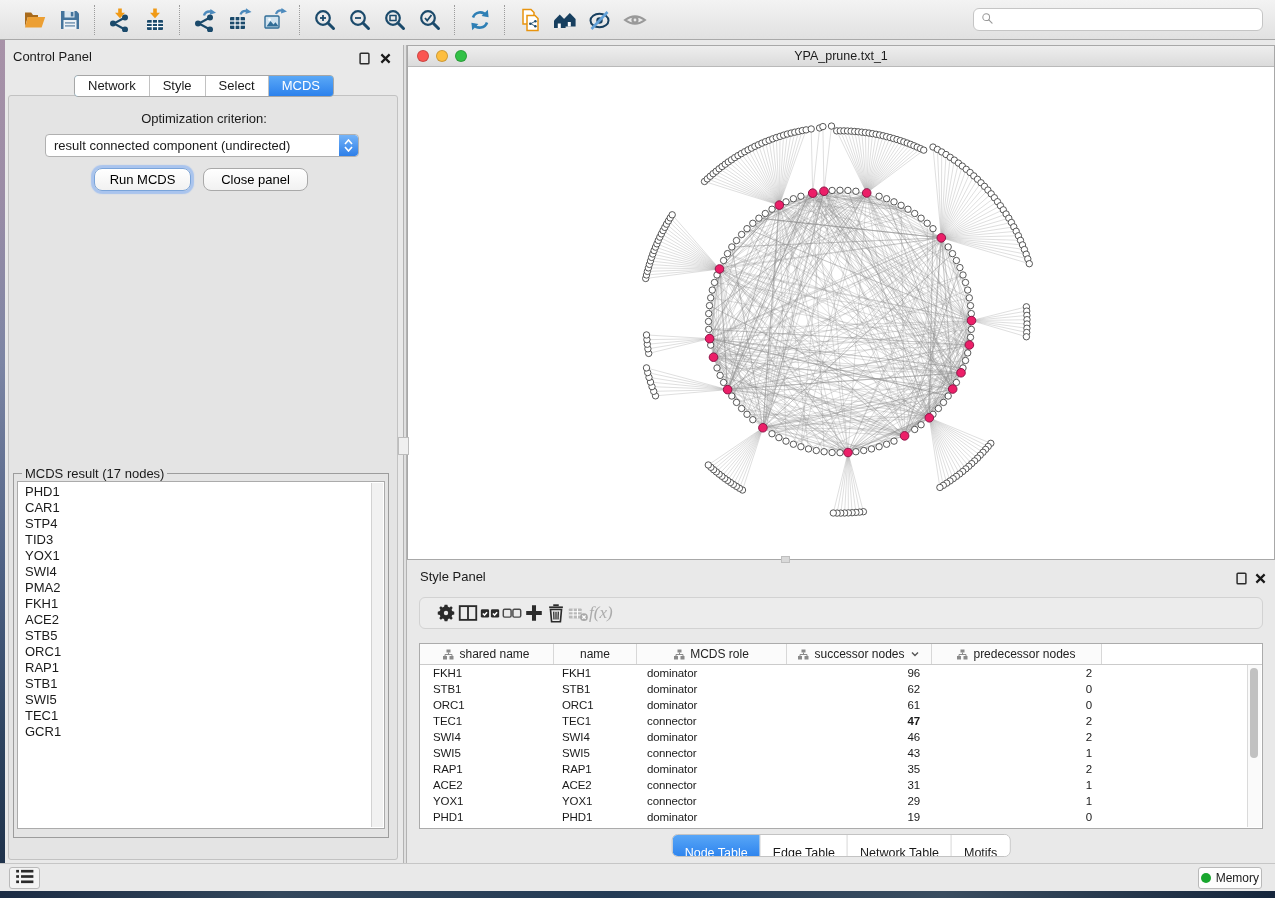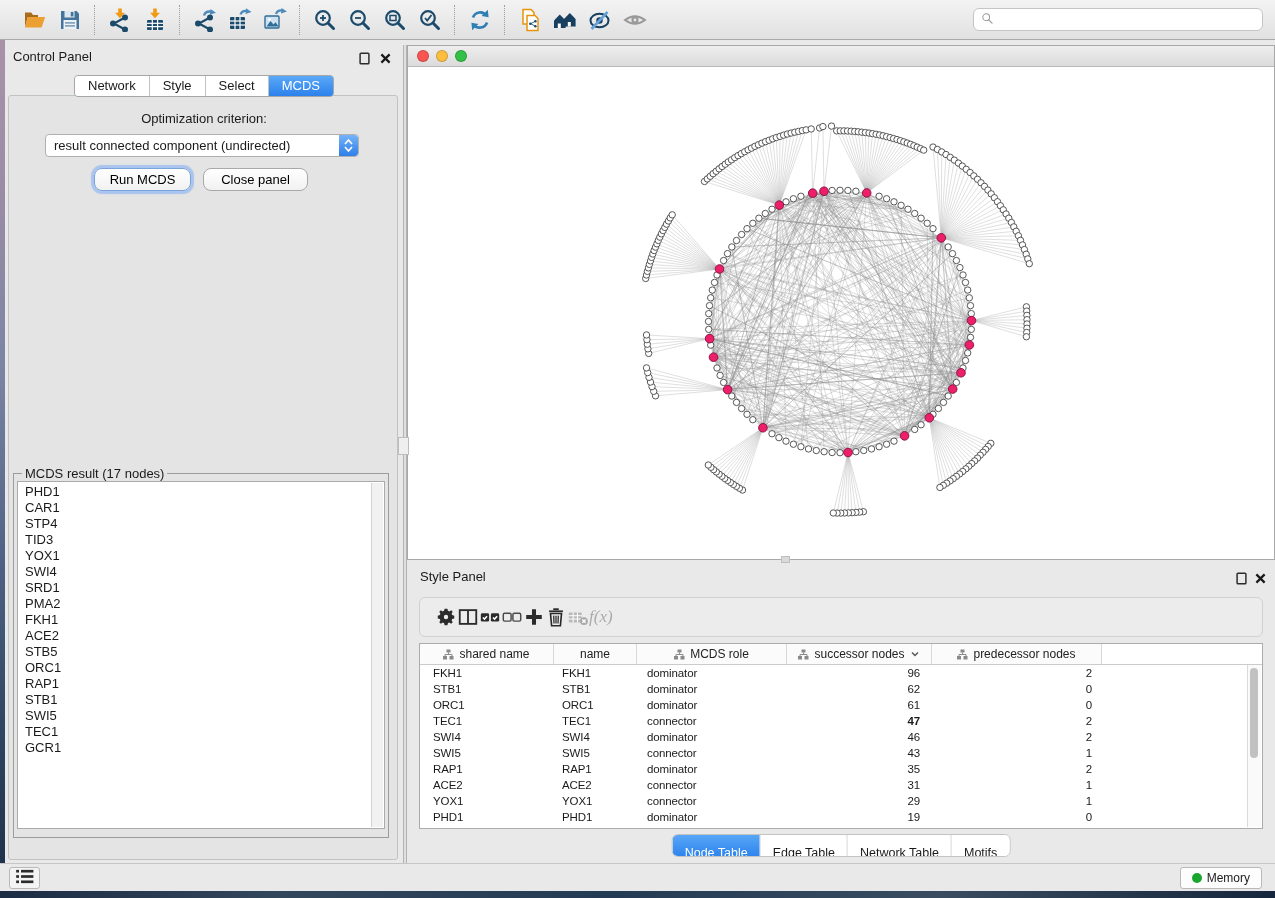--- a/index.html
+++ b/index.html
@@ -70,21 +70,21 @@
   .traffic{position:absolute;left:9px;top:4px;display:flex;gap:7px}
   .light{width:12px;height:12px;border-radius:50%;box-sizing:border-box;border:1px solid rgba(0,0,0,.18)}
   .nw-title{position:absolute;left:0;right:0;top:3px;text-align:center;font-size:12.5px;color:#1c1c1c}
   .nw-canvas{position:absolute;top:21px;left:0;right:0;bottom:0}
   .nw-canvas svg{width:100%;height:100%;display:block}
 
   
   .table-panel{position:absolute;left:407px;top:563px;width:868px;height:295px}
   .tp-title{position:absolute;left:13px;top:6px;font-size:13px}
   .tp-float{right:27px;top:8px}.tp-close{right:8px;top:8px}
-  .tp-toolbar{position:absolute;left:12px;top:34px;width:844px;height:40px;box-sizing:border-box;
+  .tp-toolbar{position:absolute;left:12px;top:34px;width:844px;height:32px;box-sizing:border-box;
     background:#ECECEC;border:1px solid #D2D2D2;border-radius:6px;display:flex;align-items:center;padding:0 15px}
   .tp-icon{height:24px;display:flex;align-items:center}
   .tp-icon svg{width:22px;height:22px}
   .fx-label{font:italic 17px "Liberation Serif",serif;color:#ABABAB}
   .tp-table{position:absolute;left:12px;top:80px;width:844px;height:186px;box-sizing:border-box;
     background:#fff;border:1px solid #ABABAB;overflow:hidden}
   .thead{display:flex;height:20px;border-bottom:1px solid #CBCBCB;background:#FBFBFB}
   .th{display:flex;align-items:center;justify-content:center;gap:5px;font-size:12px;color:#222;
       border-right:1px solid #D8D8D8;box-sizing:border-box;white-space:nowrap}
   .th.filler{flex:1;border-right:0;background:#fff}
@@ -95,21 +95,21 @@
   .tp-tabs{position:absolute;top:271px;left:50%;transform:translateX(-50%);display:flex;height:21px;
     border:1px solid #C3C3C3;border-radius:6px;overflow:hidden;background:#fff}
   .tp-tab{padding:10px 12px;font-size:12.5px;line-height:17px;background:#fff;border-right:1px solid #CCC;white-space:nowrap}
   .tp-tab:last-child{border-right:0}
   .tp-tab.active{background:linear-gradient(#58A6F7,#2F85EE);color:#fff}
 
   
   .status-bar{position:absolute;left:0;right:0;top:863px;height:28px;background:#E9E9E9;border-top:1px solid #C6C6C6;box-sizing:border-box}
   .list-btn{position:absolute;left:9px;top:3px;width:31px;height:22px;box-sizing:border-box;
     background:#F4F4F4;border:1px solid #B9B9B9;border-radius:3px;display:flex;align-items:center;justify-content:center}
-  .memory-btn{position:absolute;right:13px;top:3px;height:22px;box-sizing:border-box;padding:0 11px;
+  .memory-btn{position:absolute;right:13px;top:3px;height:22px;box-sizing:border-box;padding:0 2px;
     background:#FDFDFD;border:1px solid #B9B9B9;border-radius:3px;display:flex;align-items:center;gap:5px;font-size:12px}
   .memory-dot{width:10px;height:10px;border-radius:50%;background:#18A62E}
 </style>
 </head>
 <body>
 
 <div class="app">
 
   <div class="wallpaper-left"></div>
   <div class="wallpaper-bottom"></div>
@@ -355,21 +355,20 @@
     <fieldset class="result-fs">
       <legend>MCDS result (17 nodes)</legend>
       <div class="result-list">
         <div class="result-items" id="result-items">
             <div class="result-item">PHD1</div>
             <div class="result-item">CAR1</div>
             <div class="result-item">STP4</div>
             <div class="result-item">TID3</div>
             <div class="result-item">YOX1</div>
             <div class="result-item">SWI4</div>
-            <div class="result-item">SRD1</div>
             <div class="result-item">PMA2</div>
             <div class="result-item">FKH1</div>
             <div class="result-item">ACE2</div>
             <div class="result-item">STB5</div>
             <div class="result-item">ORC1</div>
             <div class="result-item">RAP1</div>
             <div class="result-item">STB1</div>
             <div class="result-item">SWI5</div>
             <div class="result-item">TEC1</div>
             <div class="result-item">GCR1</div>
@@ -382,20 +381,21 @@
   <div class="v-splitter"></div>
   <div class="v-grip"></div>
 
   <section class="network-window">
     <div class="nw-titlebar">
       <div class="traffic">
         <span class="light" id="light-close" style="background: rgb(251, 85, 81);"></span>
         <span class="light" id="light-min" style="background: rgb(253, 190, 64);"></span>
         <span class="light" id="light-zoom" style="background: rgb(50, 193, 70);"></span>
       </div>
+      <div class="nw-title">YPA_prune.txt_1</div>
     </div>
     <div class="nw-canvas">
       <svg id="net-svg" viewBox="0 0 866 493" preserveAspectRatio="none">
           <g stroke="#8F8F8F" stroke-opacity="0.42" stroke-width="0.7">
             <line x1="311.5" y1="202.4" x2="371.3" y2="138.4"></line>
             <line x1="311.5" y1="202.4" x2="404.7" y2="126.4"></line>
             <line x1="311.5" y1="202.4" x2="416.0" y2="124.5"></line>
             <line x1="311.5" y1="202.4" x2="458.7" y2="126.2"></line>
             <line x1="311.5" y1="202.4" x2="533.3" y2="171.2"></line>
             <line x1="311.5" y1="202.4" x2="563.5" y2="254.1"></line>

